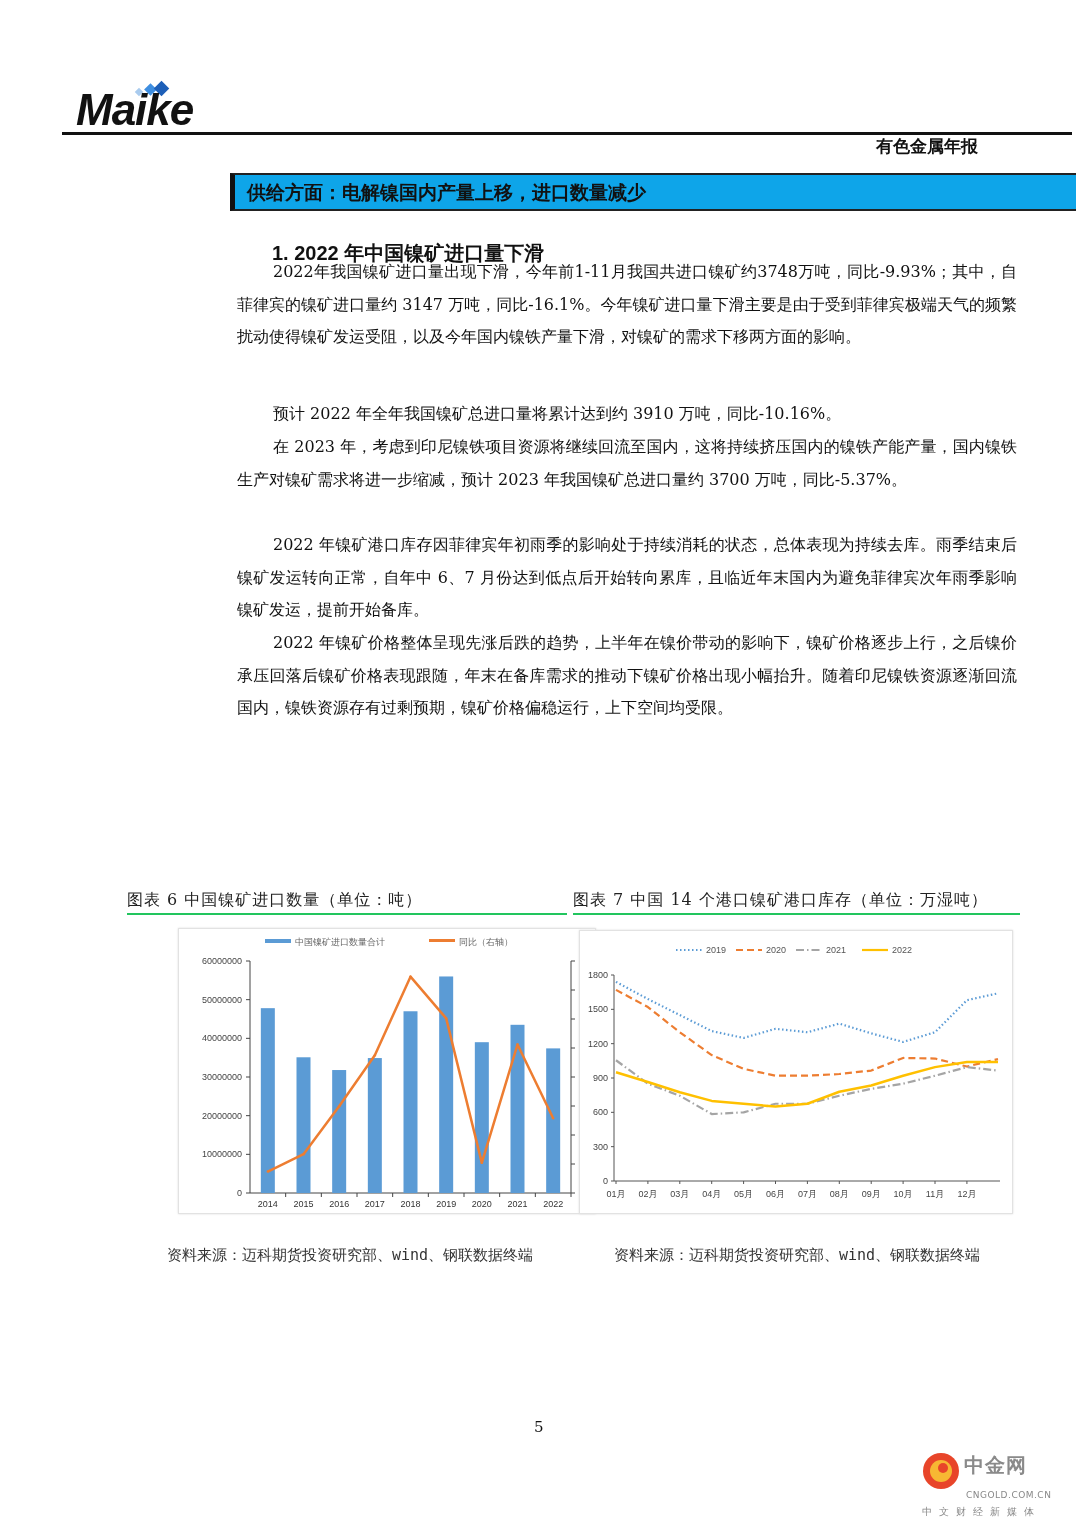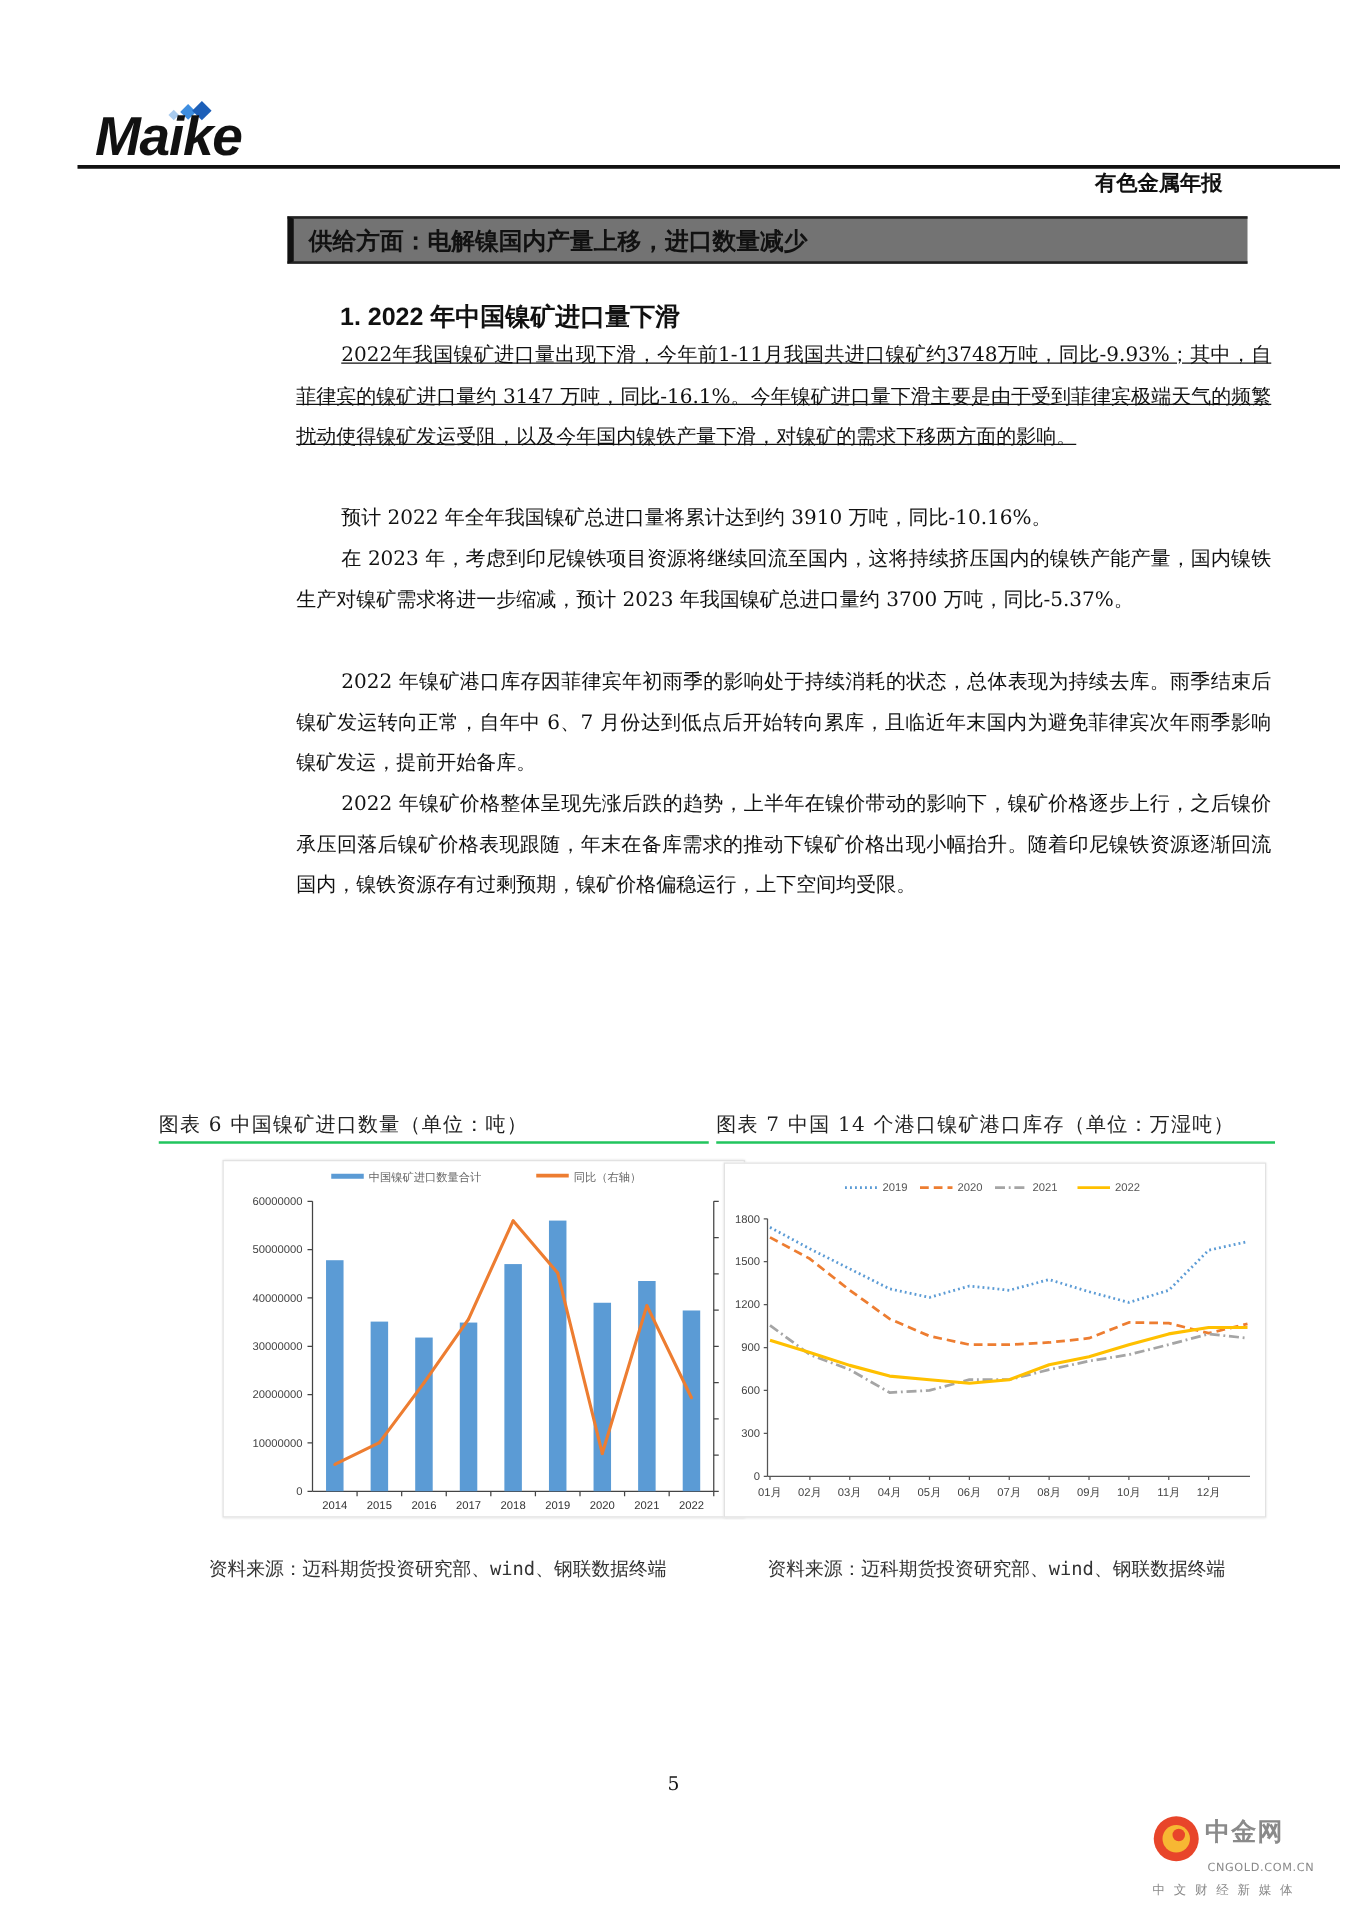--- a/index.html
+++ b/index.html
@@ -2,21 +2,21 @@
 <html><head>
 <meta charset="utf-8">
 <style>
   html, body { margin: 0; padding: 0; background: #ffffff; }
   body { width: 1080px; height: 1527px; position: relative; overflow: hidden; font-family: "DejaVu Serif", "Liberation Serif", serif; color: #111; }
   .logo { position: absolute; left: 76px; top: 80px; width: 150px; height: 50px; }
   .logo-text { position: absolute; left: 0; top: 10px; font-family: "Liberation Sans", sans-serif; font-weight: bold; font-style: italic; font-size: 44px; letter-spacing: -1px; color: #111; line-height: 40px; }
   .logo-marks { position: absolute; left: 58px; top: 0px; width: 40px; height: 20px; }
   .header-right { position: absolute; right: 102px; top: 106px; font-family: "DejaVu Sans", sans-serif; font-weight: bold; font-size: 17px; color: #111; margin-top: 29px; }
   .header-rule { position: absolute; left: 62px; top: 132px; width: 1010px; height: 3px; background: #111; }
-  .section-bar { position: absolute; left: 230px; top: 173px; width: 768px; height: 38px; background: #737373; border-top: 2px solid #222; border-bottom: 2px solid #222; border-left: 5px solid #111; box-sizing: border-box; }
+  .section-bar { position: absolute; left: 230px; top: 173px; width: 846px; height: 38px; background: #0ea5e9; border-top: 2px solid #222; border-bottom: 2px solid #222; border-left: 5px solid #111; box-sizing: border-box; }
   .section-bar span { position: absolute; left: 12px; top: 5px; font-family: "DejaVu Sans", sans-serif; font-weight: bold; font-size: 19px; color: #111; }
   .subhead { position: absolute; left: 272px; top: 240px; font-weight: bold; font-size: 20px; font-family: Liberation Sans, sans-serif; }
   .para { position: absolute; left: 237px; width: 780px; font-size: 16px; line-height: 32.5px; text-indent: 36px; text-align: justify; }
   .chart-title { position: absolute; top: 890px; font-family: "DejaVu Serif", serif; font-size: 16px; color: #222; padding-bottom: 2px; border-bottom: 2px solid #22c55e; letter-spacing: 1px; }
   .chart-frame { position: absolute; background: #fff; border: 1px solid #e2e2e2; box-shadow: 0 0 2px #ddd; }
   .source { position: absolute; top: 1246px; font-size: 15px; font-family: "DejaVu Sans Mono", monospace; color: #333; }
   .page-num { position: absolute; left: 534px; top: 1418px; font-size: 15px; }
   .wm { position: absolute; left: 918px; top: 1450px; width: 150px; height: 72px; }
   .wm-name { position: absolute; left: 46px; top: 2px; font-family: "DejaVu Sans", sans-serif; font-weight: bold; font-size: 20px; color: #8a8a8a; letter-spacing: 1px; }
   .wm-url { position: absolute; left: 48px; top: 40px; font-family: "DejaVu Sans", sans-serif; font-size: 9px; color: #888; letter-spacing: 0.5px; }
@@ -35,21 +35,21 @@
   <div class="logo-text">Maike</div>
 </div>
 <div class="header-right">有色金属年报</div>
 <div class="header-rule"></div>
 
 <div class="section-bar">
   <span>供给方面：电解镍国内产量上移，进口数量减少</span>
 </div>
 <div class="subhead">1.  2022 年中国镍矿进口量下滑</div>
 
-<div class="para" style="top:268px;text-decoration:underline;">2022年我国镍矿进口量出现下滑，今年前1-11月我国共进口镍矿约3748万吨，同比-9.93%；其中，自菲律宾的镍矿进口量约 3147 万吨，同比-16.1%。今年镍矿进口量下滑主要是由于受到菲律宾极端天气的频繁扰动使得镍矿发运受阻，以及今年国内镍铁产量下滑，对镍矿的需求下移两方面的影响。</div>
+<div class="para" style="top:256px;">2022年我国镍矿进口量出现下滑，今年前1-11月我国共进口镍矿约3748万吨，同比-9.93%；其中，自菲律宾的镍矿进口量约 3147 万吨，同比-16.1%。今年镍矿进口量下滑主要是由于受到菲律宾极端天气的频繁扰动使得镍矿发运受阻，以及今年国内镍铁产量下滑，对镍矿的需求下移两方面的影响。</div>
 <div class="para" style="top:398px;">预计 2022 年全年我国镍矿总进口量将累计达到约 3910 万吨，同比-10.16%。</div>
 <div class="para" style="top:431px;">在 2023 年，考虑到印尼镍铁项目资源将继续回流至国内，这将持续挤压国内的镍铁产能产量，国内镍铁生产对镍矿需求将进一步缩减，预计 2023 年我国镍矿总进口量约 3700 万吨，同比-5.37%。</div>
 <div class="para" style="top:529px;">2022 年镍矿港口库存因菲律宾年初雨季的影响处于持续消耗的状态，总体表现为持续去库。雨季结束后镍矿发运转向正常，自年中 6、7 月份达到低点后开始转向累库，且临近年末国内为避免菲律宾次年雨季影响镍矿发运，提前开始备库。</div>
 <div class="para" style="top:627px;">2022 年镍矿价格整体呈现先涨后跌的趋势，上半年在镍价带动的影响下，镍矿价格逐步上行，之后镍价承压回落后镍矿价格表现跟随，年末在备库需求的推动下镍矿价格出现小幅抬升。随着印尼镍铁资源逐渐回流国内，镍铁资源存有过剩预期，镍矿价格偏稳运行，上下空间均受限。</div>
 
 <div class="chart-title" style="left:127px; width:440px;">图表 6   中国镍矿进口数量（单位：吨）</div>
 <div class="chart-frame" style="left:135px; top:928px; width:416px; height:284px;margin-left:43px;">
   <svg id="chart6" width="416" height="284">
       <rect x="86" y="10" width="26" height="4" fill="#5b9bd5"></rect>
       <text x="116" y="16" font-size="9" fill="#666">中国镍矿进口数量合计</text>

